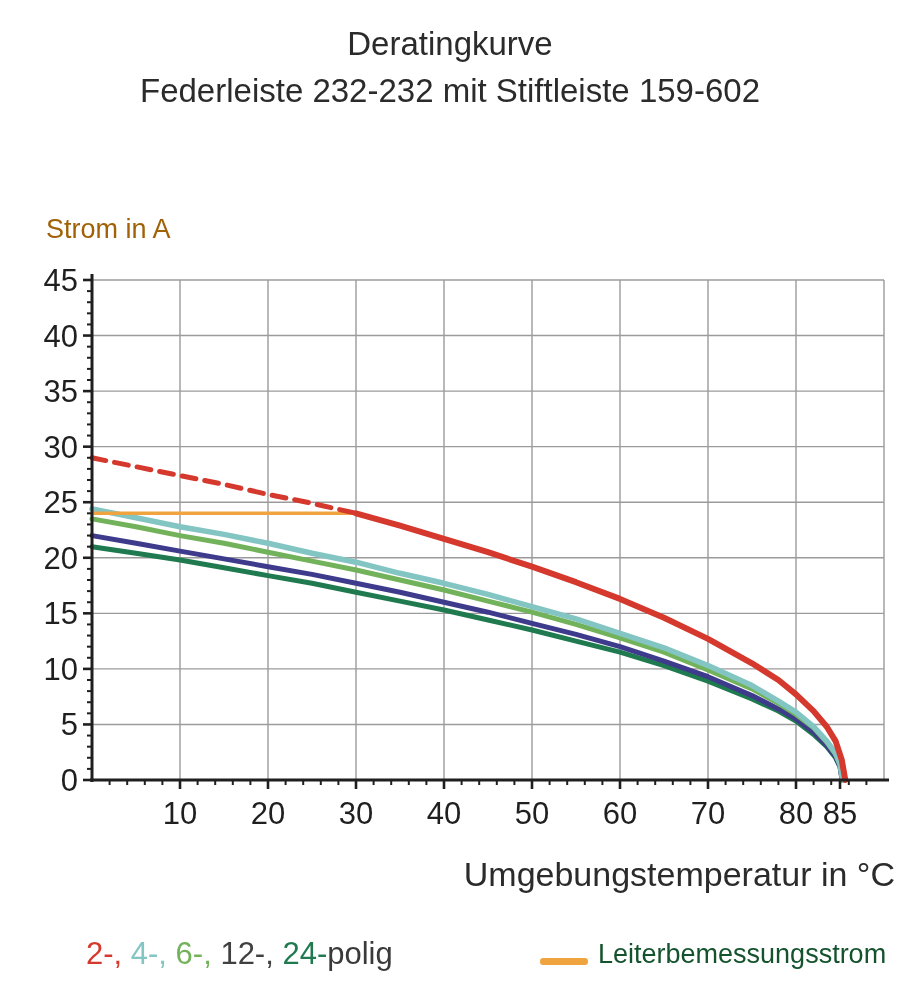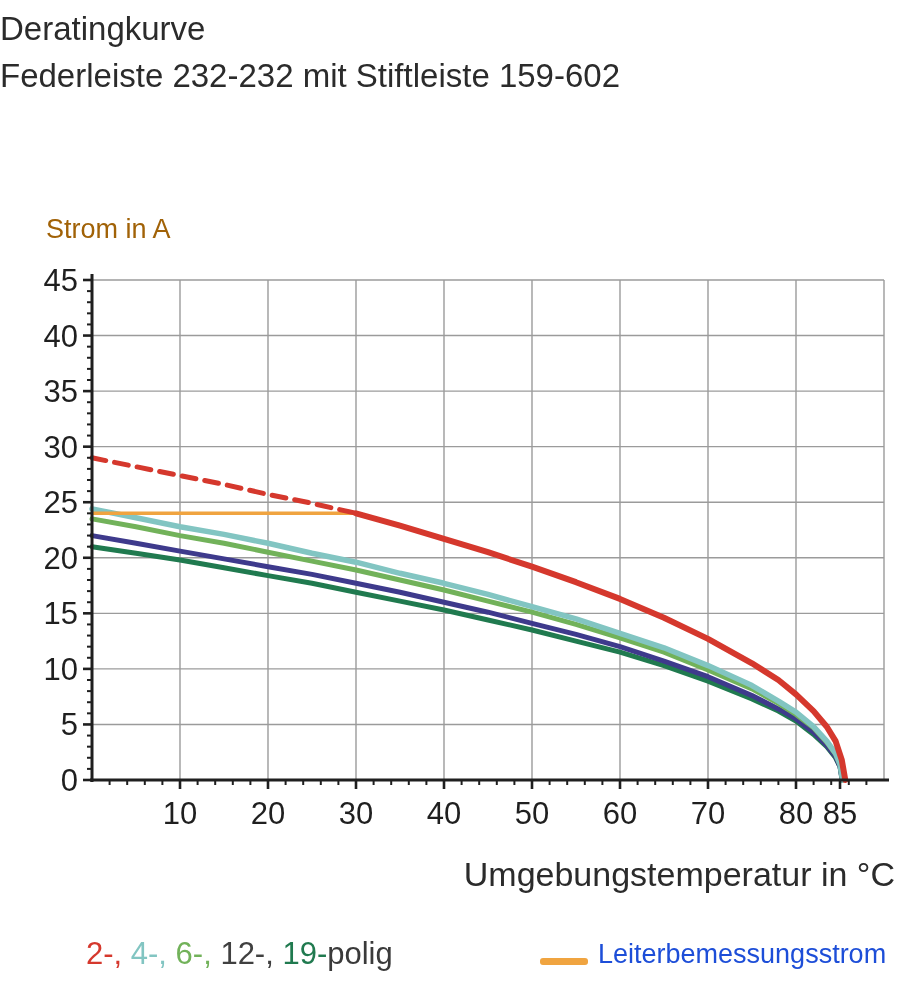--- a/index.html
+++ b/index.html
@@ -1,28 +1,28 @@
 <!DOCTYPE html>
 <html><head>
 <meta charset="utf-8">
 <style>
   html,body{margin:0;padding:0;background:#ffffff;}
   .page{
     position:relative;width:917px;height:1000px;background:#ffffff;
     font-family:"Liberation Sans", sans-serif;color:#2b2b2b;overflow:hidden;
   }
-  .title-block{position:absolute;top:5px;left:0;width:900px;text-align:left;}
+  .title-block{position:absolute;top:20px;left:0;width:900px;text-align:center;}
   .title-line{font-size:33px;line-height:47px;color:#2b2b2b;letter-spacing:0px;}
   .y-axis-title{position:absolute;left:46px;top:214px;font-size:27px;color:#a16207;}
   .x-axis-title{position:absolute;right:22px;top:855px;font-size:34px;color:#2b2b2b;}
   #chart-svg{position:absolute;left:0;top:0;}
   .legend-poles{position:absolute;left:86px;top:936px;font-size:31px;white-space:pre;}
   .legend-rated{position:absolute;left:540px;top:936px;height:50px;}
   .legend-rated .swatch{position:absolute;left:0;top:22px;width:48px;height:7px;border-radius:3px;}
-  .legend-rated .label{position:absolute;left:58px;top:3px;font-size:27px;color:#1d4ed8;white-space:nowrap;}
+  .legend-rated .label{position:absolute;left:58px;top:3px;font-size:27px;color:#14532d;white-space:nowrap;}
 </style>
 </head>
 <body>
 
 <div class="page">
 
   <div class="title-block">
     <div class="title-line">Deratingkurve</div>
     <div class="title-line">Federleiste 232-232 mit Stiftleiste 159-602</div>
   </div>
@@ -164,20 +164,20 @@
       <line x1="760.8" y1="780" x2="760.8" y2="785" stroke="#1f1f1f" stroke-width="2"></line>
       <line x1="778.4" y1="780" x2="778.4" y2="785" stroke="#1f1f1f" stroke-width="2"></line>
       <line x1="813.6" y1="780" x2="813.6" y2="785" stroke="#1f1f1f" stroke-width="2"></line>
       <line x1="831.2" y1="780" x2="831.2" y2="785" stroke="#1f1f1f" stroke-width="2"></line>
       <line x1="848.8" y1="780" x2="848.8" y2="785" stroke="#1f1f1f" stroke-width="2"></line>
       <line x1="866.4" y1="780" x2="866.4" y2="785" stroke="#1f1f1f" stroke-width="2"></line>
     </svg>
 
   <div class="x-axis-title">Umgebungstemperatur in °C</div>
 
-  <div class="legend-poles"><span style="color: rgb(213, 56, 45);">2-, </span><span style="color: rgb(130, 197, 194);">4-, </span><span style="color: rgb(114, 178, 90);">6-, </span><span style="color: #404040;">12-, </span><span style="color: rgb(32, 122, 79);">19-</span><span style="color: rgb(58, 58, 58); margin-top: 46px;">polig</span></div>
+  <div class="legend-poles"><span style="color: rgb(213, 56, 45);">2-, </span><span style="color: rgb(130, 197, 194);">4-, </span><span style="color: rgb(114, 178, 90);">6-, </span><span style="color: #404040;">12-, </span><span style="color: rgb(32, 122, 79);">24-</span><span style="color: rgb(58, 58, 58); margin-top: 46px;">polig</span></div>
 
   <div class="legend-rated">
     <div class="swatch" style="background: rgb(240, 164, 64);"></div>
     <div class="label">Leiterbemessungsstrom</div>
   </div>
 
 </div>
 
 </body></html>

